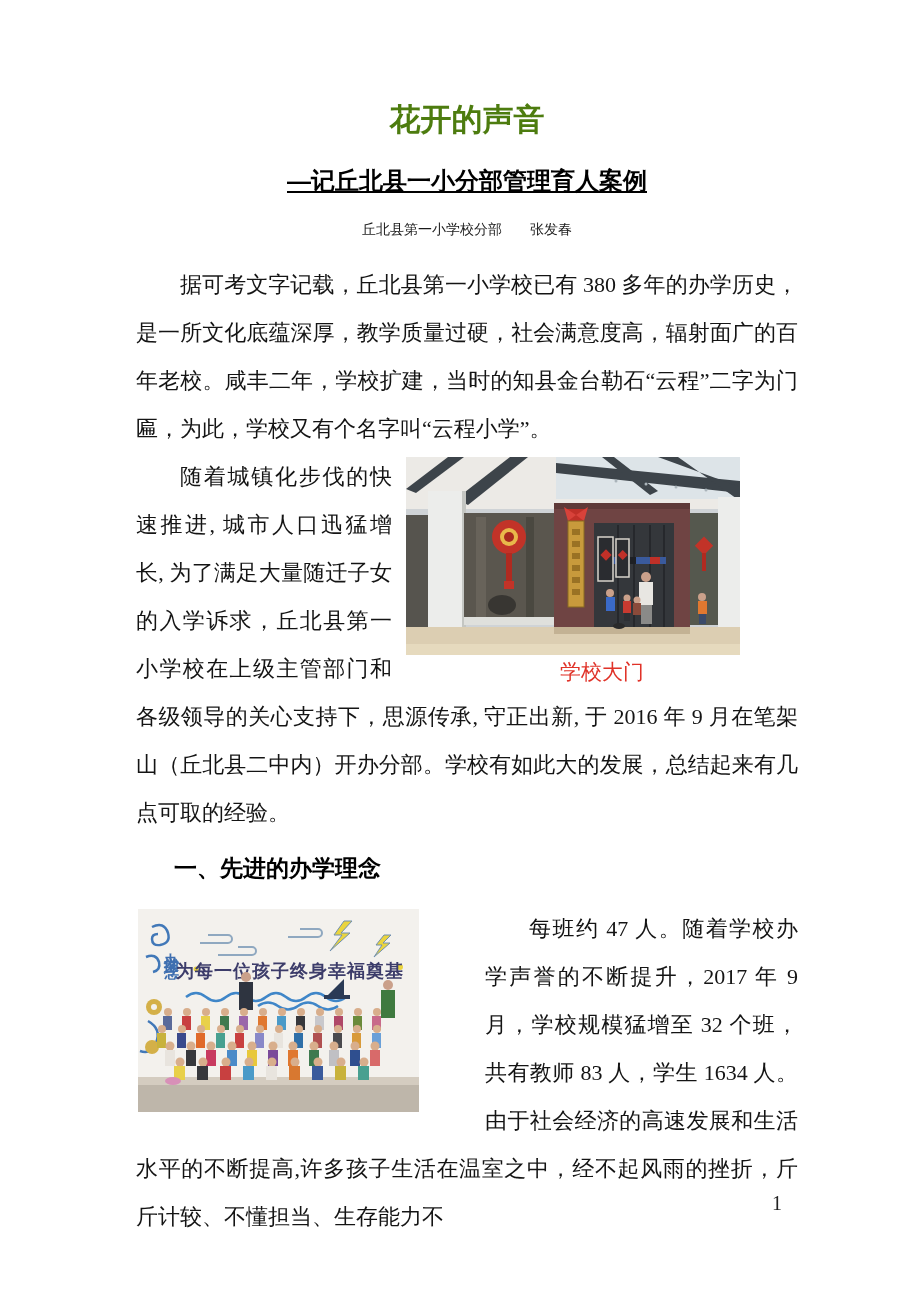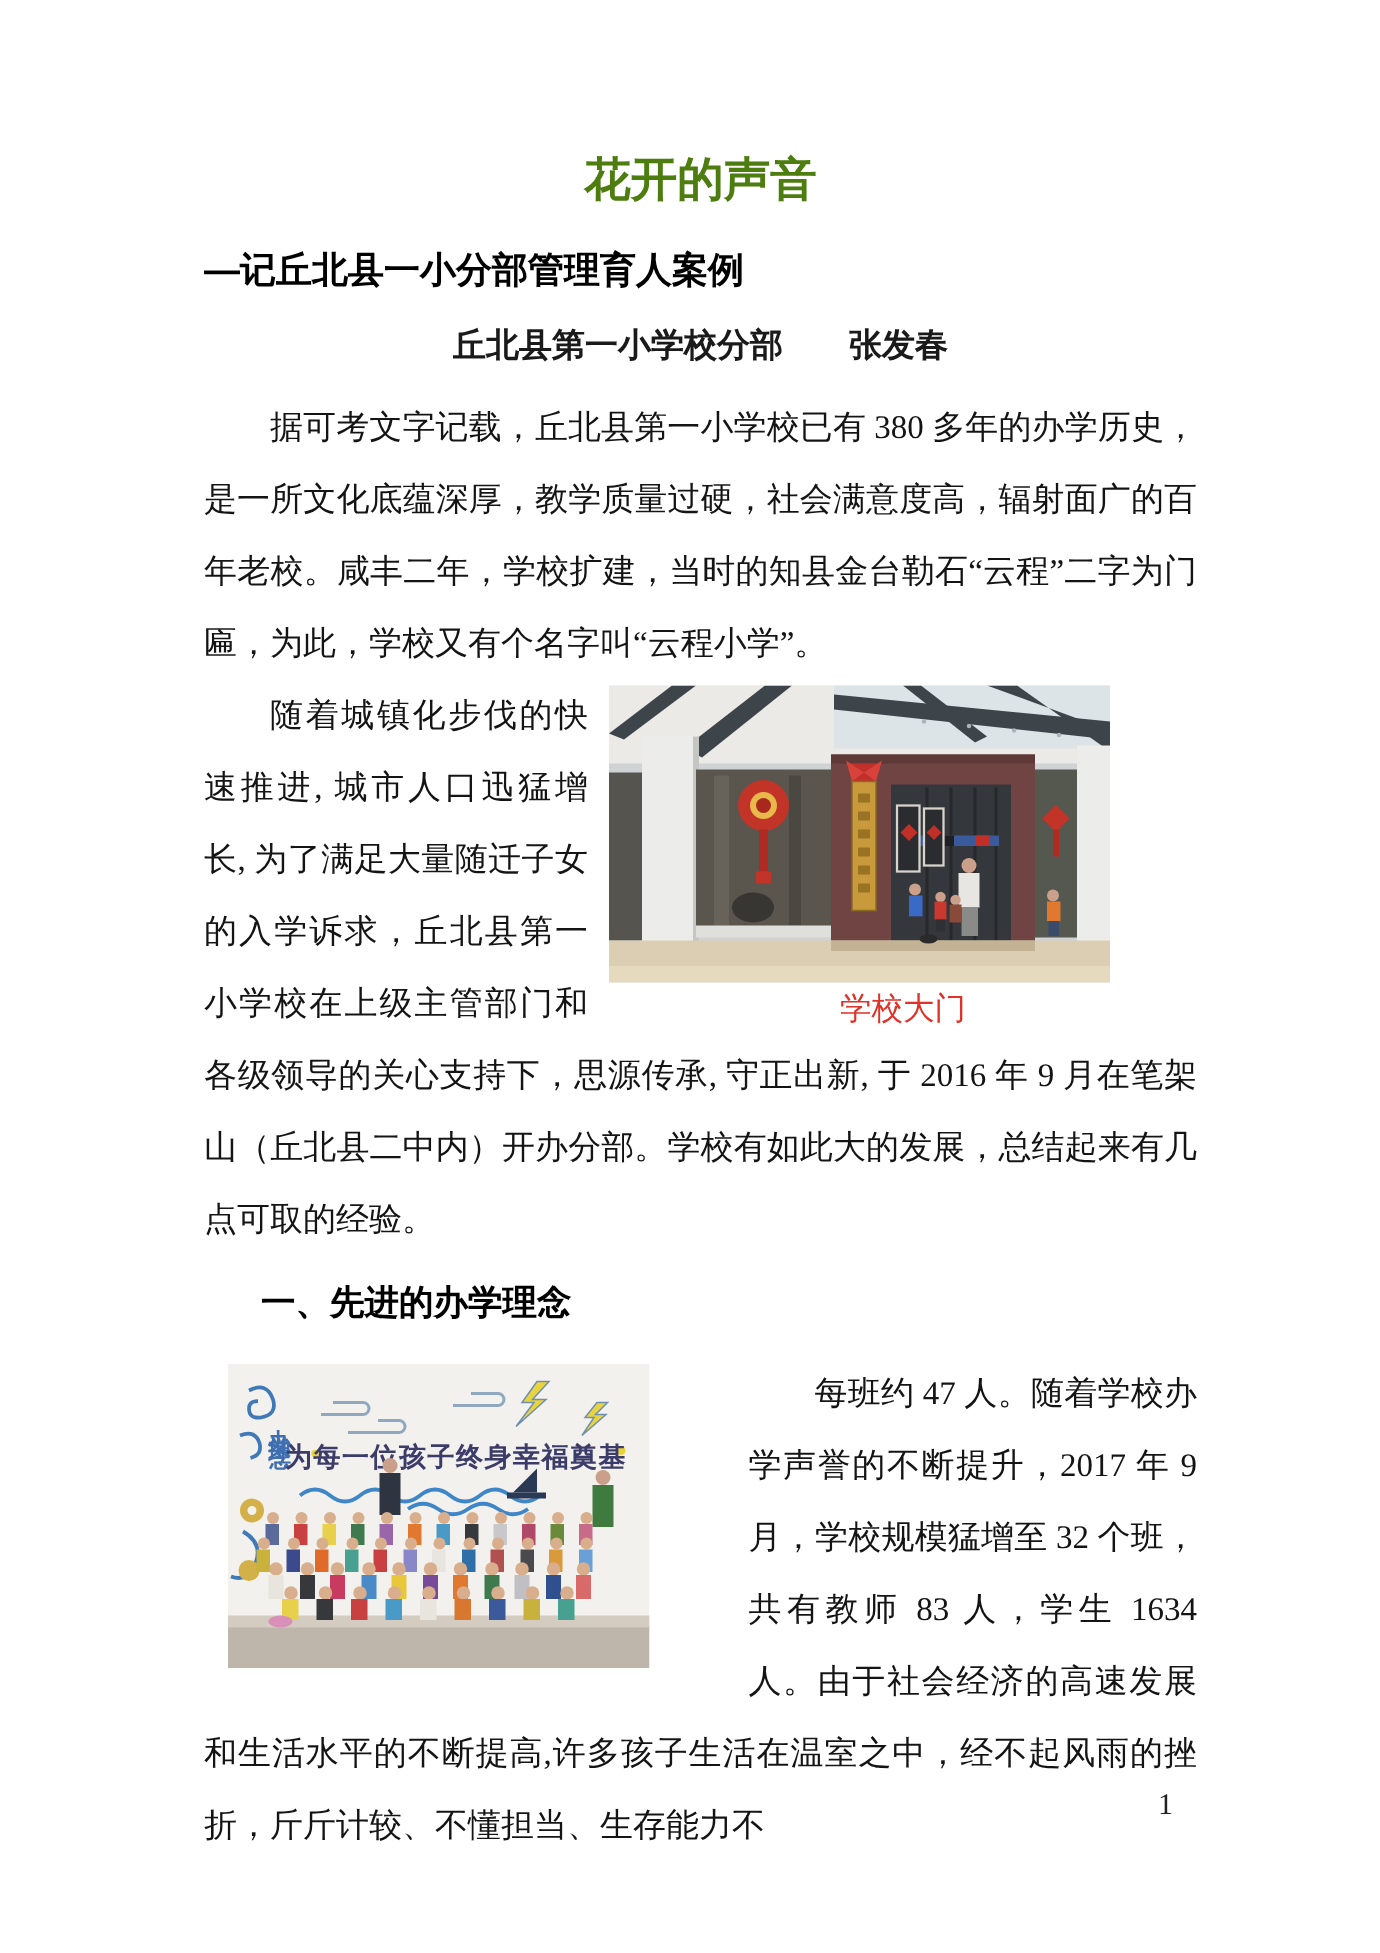--- a/index.html
+++ b/index.html
@@ -6,36 +6,36 @@
   .page {
     position:relative; width:920px; height:1302px; background:#ffffff;
     box-sizing:border-box; padding:100px 122px 0 136px; overflow:hidden;
     font-family:"Liberation Serif", serif; color:#1a1a1a;
   }
   .doc-title {
     margin:0 0 26px 0; text-align:center; font-size:31px; line-height:39px;
     font-weight:bold; color:#4d7c0f; font-family:"Liberation Sans", sans-serif;
   }
   .doc-subtitle {
-    margin:0 0 18px 0; font-size:24px; line-height:32px;
-    font-weight:bold; color:#000; font-family:"Liberation Sans", sans-serif;
-  }
-  .byline { margin:0 0 16px 0; text-align:center; font-size:22px; line-height:30px;font-weight:bold; }
+    margin:0 0 18px 0; text-align:center; font-size:24px; line-height:32px;
+    font-weight:bold; color:#000; font-family:"Liberation Sans", sans-serif;text-decoration:underline;
+  }
+  .byline { margin:0 0 16px 0; text-align:center; font-size:14px; line-height:30px; }
   p.body-para {
     margin:0; font-size:22px; line-height:48px; text-align:justify;
     text-indent:44px; color:#141414;
   }
   .section-heading {
     margin:16px 0 22px 0; padding-left:38px; font-size:23px; line-height:30px;
     font-weight:bold; color:#000; font-family:"Liberation Sans", sans-serif;
   }
   .photo-block { display:block; }
   .photo-block svg { display:block; }
   .photo-right { float:right; width:392px; margin:4px 0 2px 14px; }
-  .photo-left  { float:left;  width:334px; margin:4px 13px 2px 16px; }
+  .photo-left  { float:left;  width:334px; margin:4px 13px 2px 2px; }
   .photo-caption {
     display:block; text-align:center; color:#e03228; font-size:21px;
     line-height:26px; margin-top:4px; text-indent:0; font-family:"Liberation Serif", serif;
   }
   .page-number { position:absolute; left:772px; top:1192px; font-size:20px; color:#222; }
 </style>
 </head>
 <body>
 
 <div class="page">

